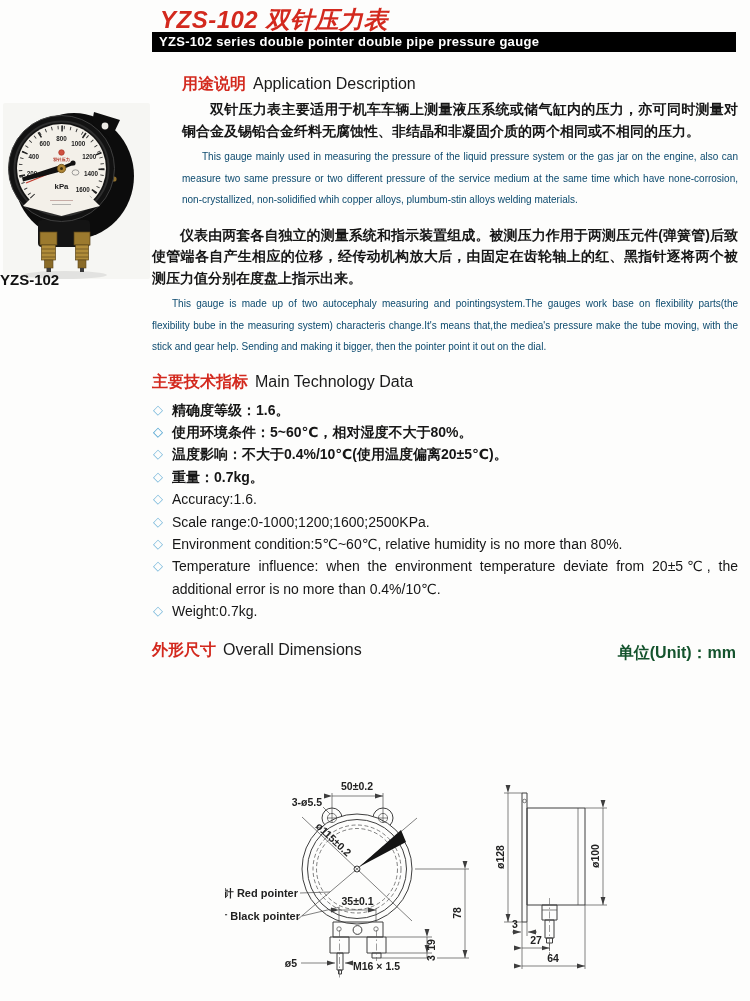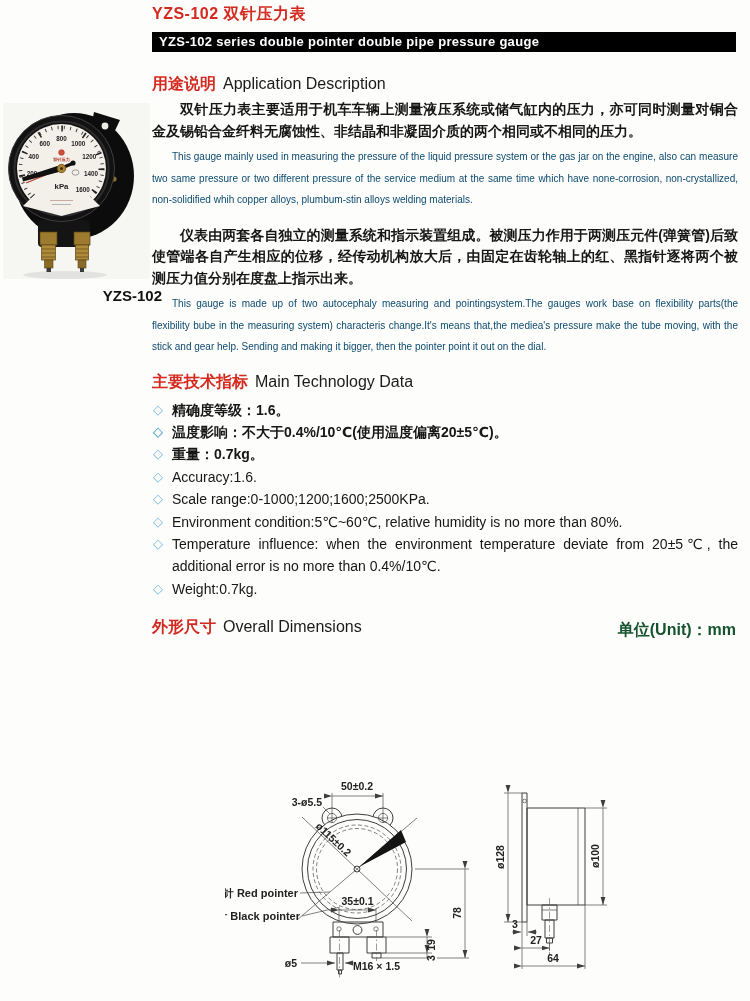--- a/index.html
+++ b/index.html
@@ -1,31 +1,31 @@
 <!DOCTYPE html>
 <html><head>
 <meta charset="utf-8">
 <style>
   html,body{margin:0;padding:0;background:#ffffff;}
   .page{position:relative;width:750px;height:1001px;background:#fdfdfc;overflow:hidden;
         font-family:"Liberation Sans","DejaVu Sans",sans-serif;color:#1c1c1c;}
   
-  .title{position:absolute;left:152px;top:4px;font-size:16px;font-weight:bold;color:#d3291e;letter-spacing:.5px;white-space:nowrap;}
+  .title{position:absolute;left:160px;top:4px;font-size:24px;font-weight:bold;color:#d3291e;letter-spacing:.5px;white-space:nowrap;font-style:italic;}
   .banner{position:absolute;left:152px;top:32px;width:584px;height:20px;background:#000000;color:#fff;
           font-size:13px;font-weight:bold;line-height:20px;padding-left:7px;box-sizing:border-box;letter-spacing:.3px;white-space:nowrap;}
   
   .photo{position:absolute;left:2px;top:102px;width:149px;height:178px;}
-  .caption{position:absolute;left:0;top:287px;width:153px;text-align:right;font-weight:bold;font-size:15px;color:#111;padding-left:9px;}
+  .caption{position:absolute;left:0;top:271px;width:153px;text-align:left;font-weight:bold;font-size:15px;color:#111;}
   
   .col{position:absolute;left:152px;top:74px;width:586px;}
   h2{font-size:16px;margin:0;font-weight:bold;line-height:20px;}
   h2 .zh{color:#d3291e;margin-right:7px;}
   h2 .en{color:#1a1a1a;font-weight:normal;}
   .sec{margin-top:14px;}
-  .sec:first-child{margin-top:0;}
+  .sec:first-child{margin-top:0;margin-left:30px;}
   p.zh{font-weight:bold;color:#161616;font-size:14px;line-height:21.5px;margin:5px 0 0;text-indent:2em;text-align:justify;}
   p.en{font-size:10px;line-height:21.5px;color:#0c4a6e;margin:4px 0 0;text-indent:2em;text-align:justify;}
   ul.tech{list-style:none;margin:7px 0 0;padding:0;}
   ul.tech li{position:relative;padding-left:20px;line-height:22.4px;font-size:14px;color:#161616;text-align:justify;}
   ul.tech li .mark{position:absolute;left:1px;top:0;color:#74b6da;font-size:13px;font-weight:normal;}
   ul.tech li.zh{font-weight:bold;}
   .dims-head{margin-top:17px;position:relative;}
   .unit{position:absolute;right:2px;top:3px;font-size:16px;font-weight:bold;color:#14532d;}
   
   .watermark{position:absolute;left:290px;top:473px;font-size:22px;color:rgba(125,125,125,.30);
@@ -132,21 +132,21 @@
       <p class="en">This gauge is made up of two autocephaly measuring and pointingsystem.The gauges work base on flexibility parts(the flexibility bube in the measuring system) characteris change.It's means that,the mediea's pressure make the tube moving, with the stick and gear help. Sending and making it bigger, then the pointer point it out on the dial.</p>
     </section>
 
     <section class="sec">
       <h2>
         <span class="zh">主要技术指标</span><span class="en">Main Technology Data</span>
       </h2>
       <ul class="tech">
         <li class="zh"><span class="mark">◇</span><span>精确度等级：1.6。</span></li>
         <li class="zh"><span class="mark">◇</span></li>
-        <li class="zh"><span class="mark">◇</span></li>
+        <li class="zh"><span class="mark">◇</span><span>使用环境条件：5~60℃，相对湿度不大于80%。</span></li>
         <li class="zh"><span class="mark">◇</span><span>温度影响：不大于0.4%/10℃(使用温度偏离20±5℃)。</span></li>
         <li class="zh"><span class="mark">◇</span><span>重量：0.7kg。</span></li>
         <li><span class="mark">◇</span><span>Accuracy:1.6.</span></li>
         <li><span class="mark">◇</span><span>Scale range:0-1000;1200;1600;2500KPa.</span></li>
         <li><span class="mark">◇</span><span>Environment condition:5℃~60℃, relative humidity is no more than 80%.</span></li>
         <li><span class="mark">◇</span><span>Temperature influence: when the environment temperature deviate from 20±5℃, the additional error is no more than 0.4%/10℃.</span></li>
         <li><span class="mark">◇</span><span>Weight:0.7kg.</span></li>
       </ul>
     </section>
 

